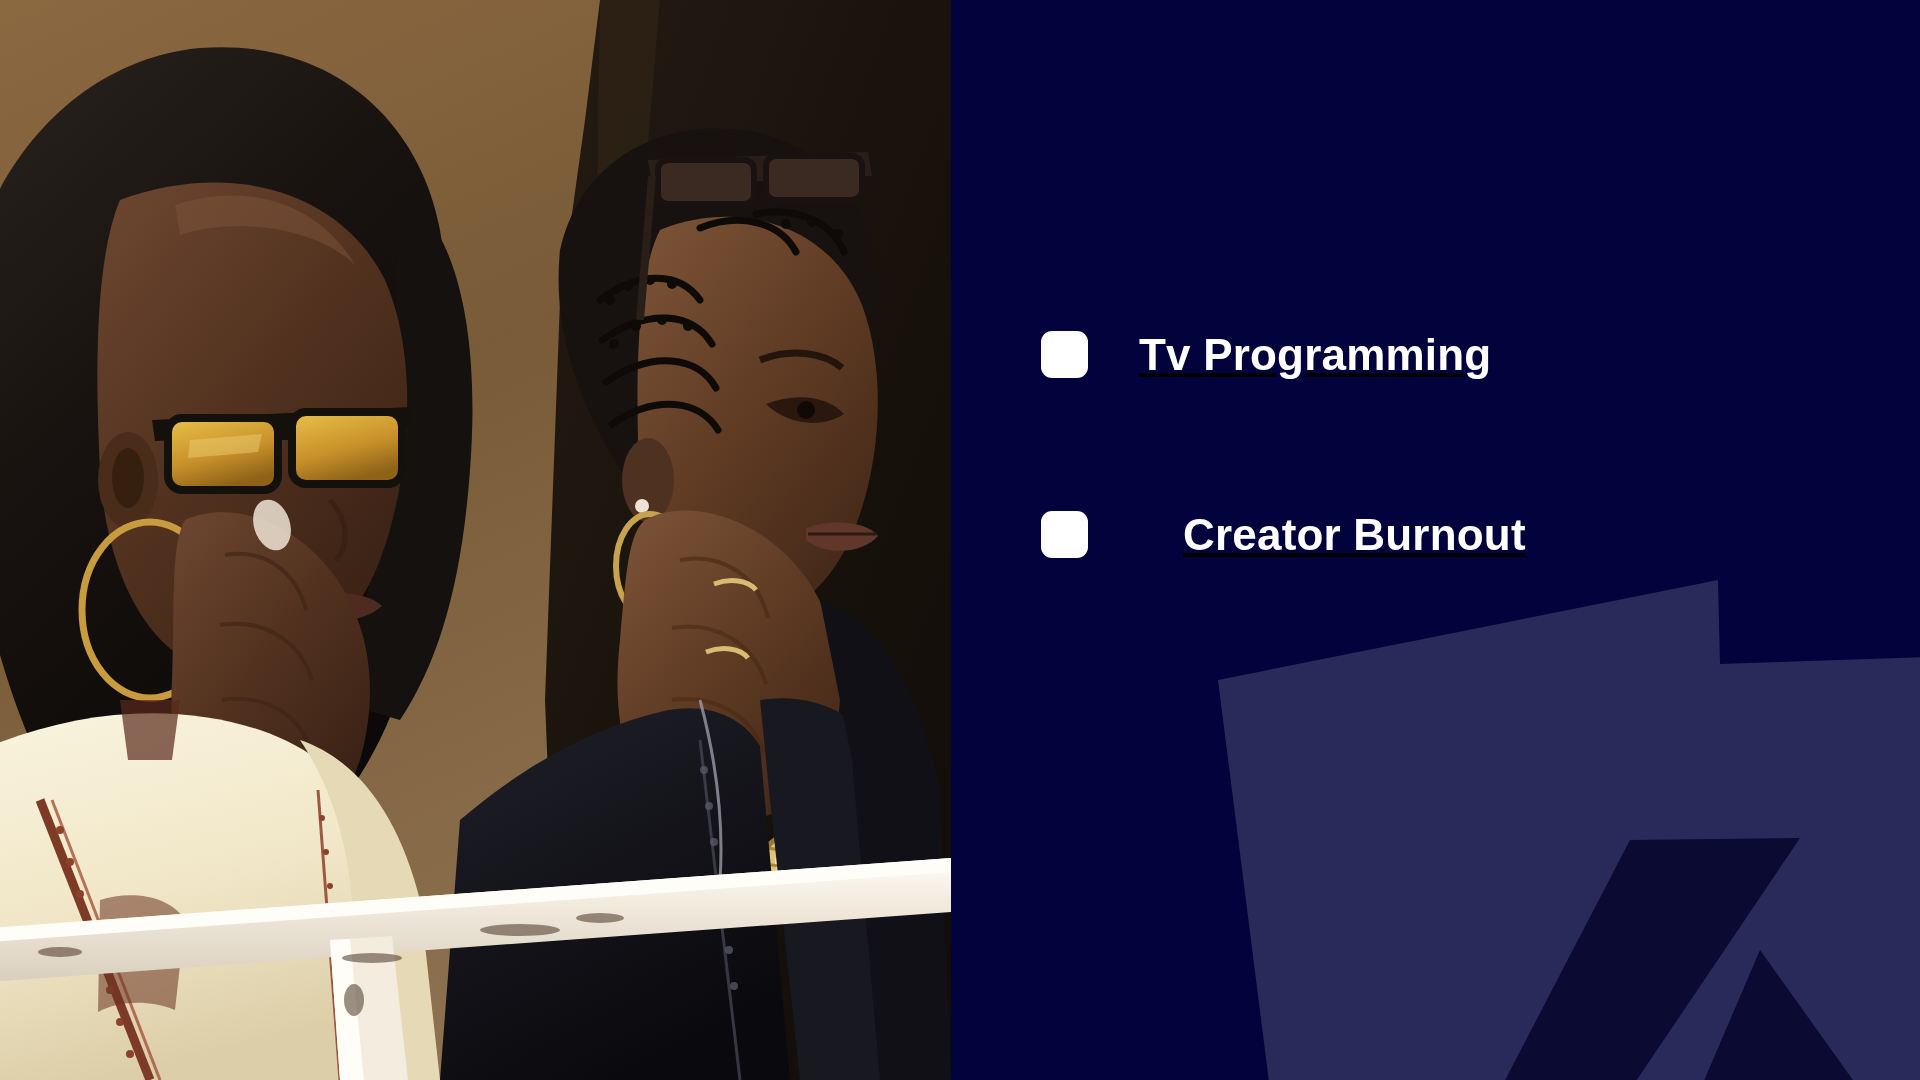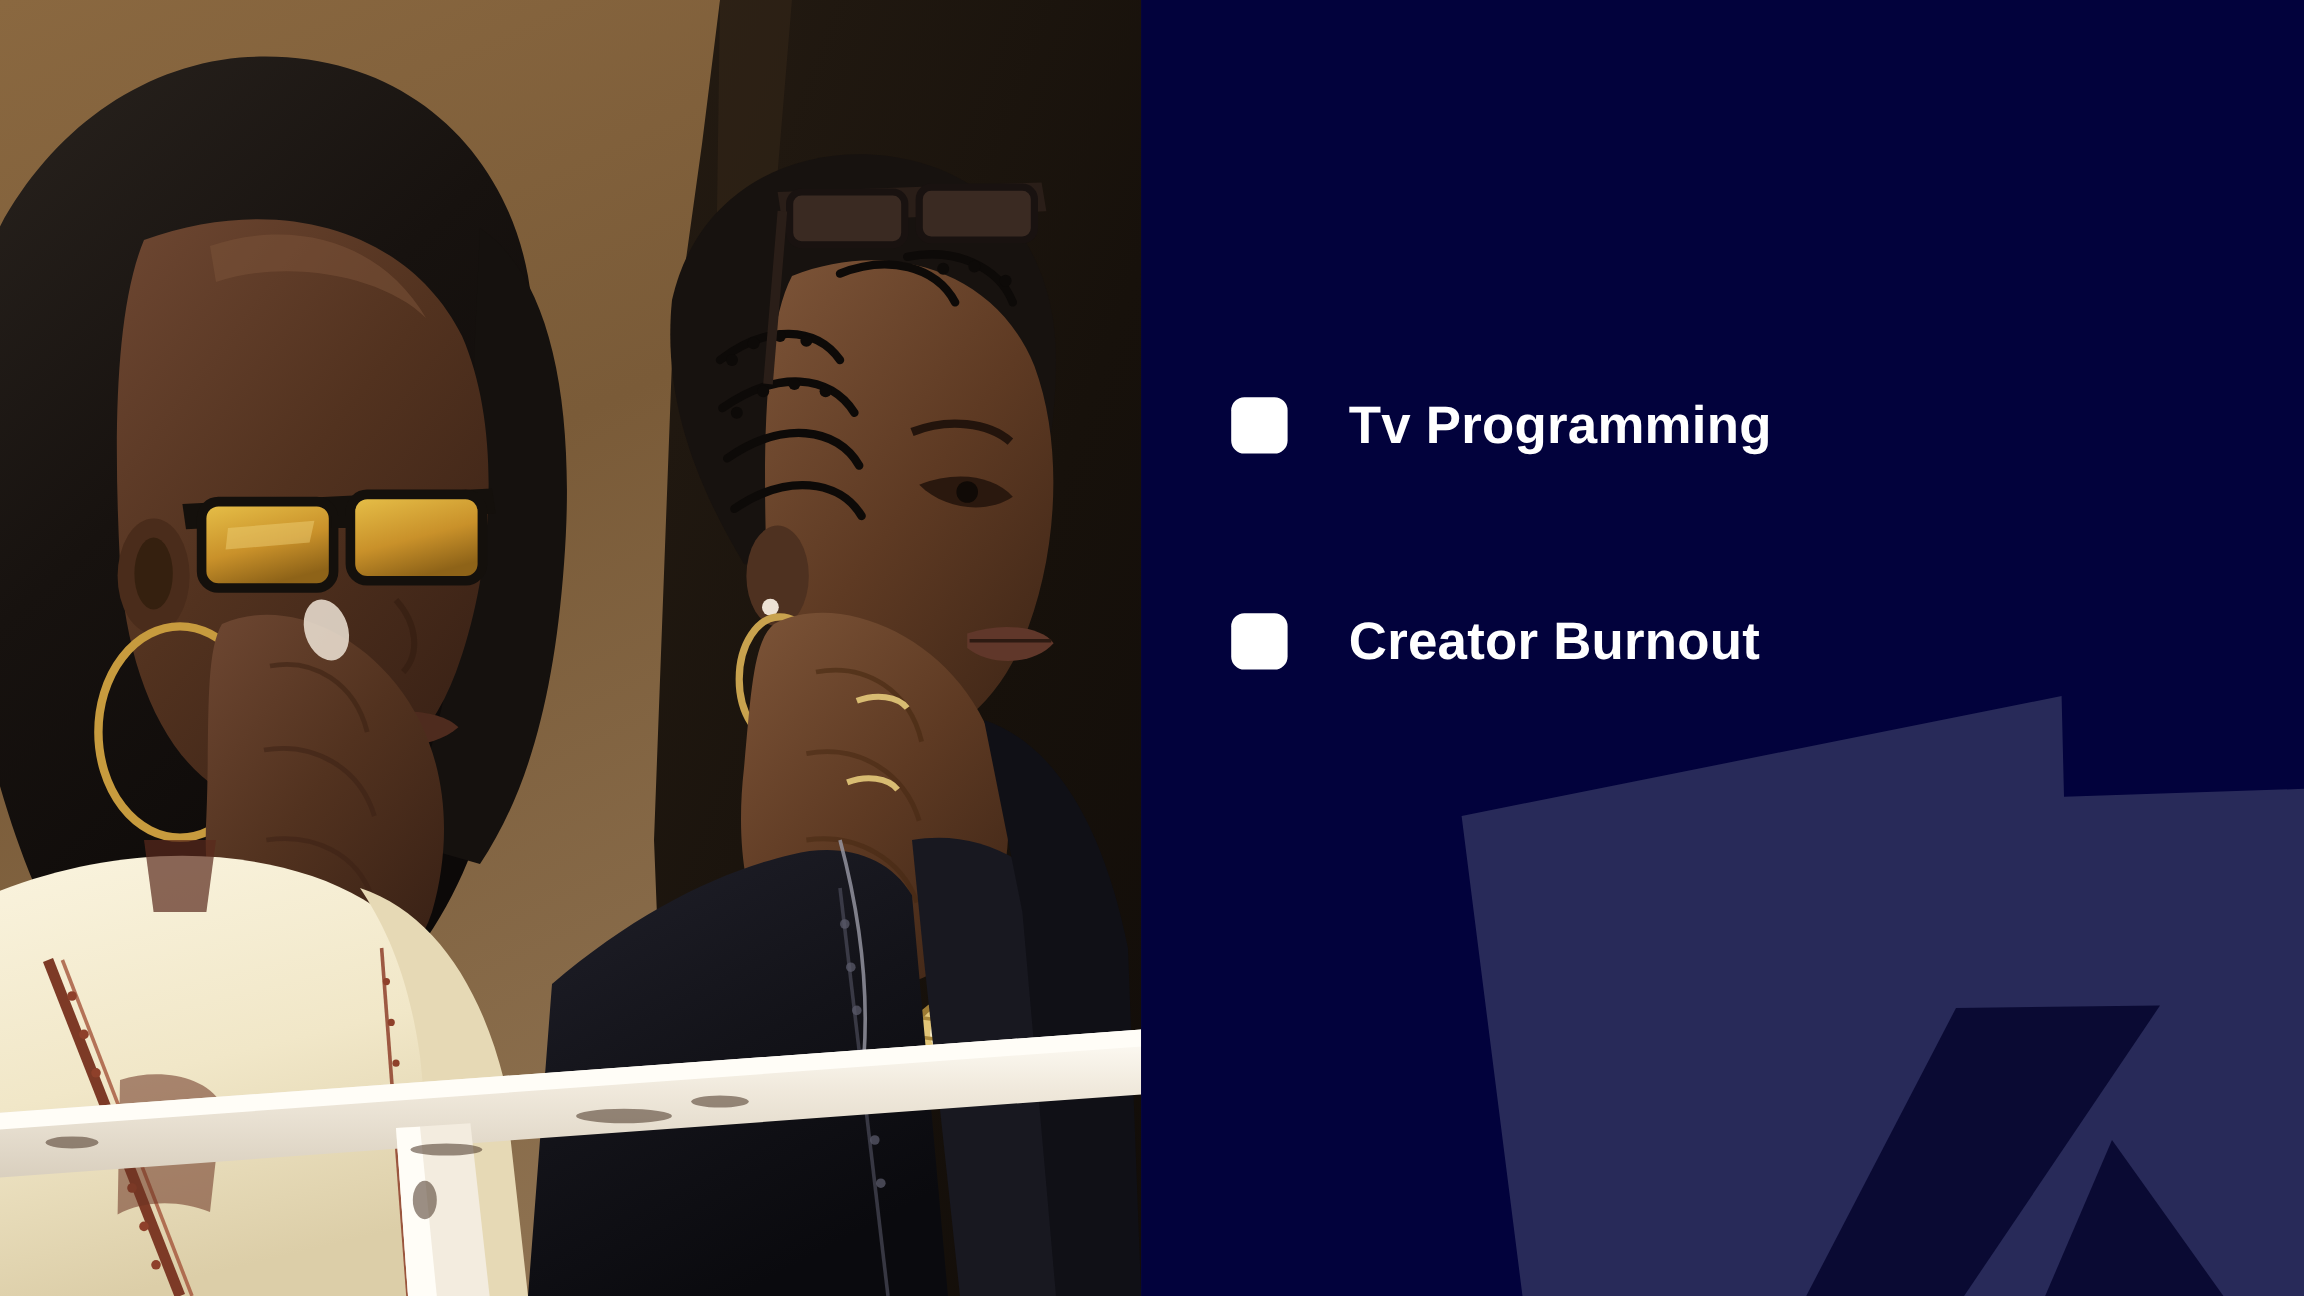--- a/index.html
+++ b/index.html
@@ -36,32 +36,33 @@
   }
   .watermark {
     position:absolute;
     right:-40px; bottom:-10px;
     width:760px; height:520px;
     pointer-events:none;
   }
 
   .bullet-list {
     position:absolute;
-    left:75px;
+    left:90px;
     top:331px;
     width:820px;
     z-index:3;
+    text-decoration:underline;
   }
   .bullet-row {
     display:flex;
     align-items:center;
     height:47px;
     margin-bottom:133px;
   }
-  .bullet-row:last-child { margin-bottom:0; }
+  .bullet-row:last-child { margin-bottom:0;gap:44px; }
   .bullet-box {
     flex:0 0 47px;
     width:47px; height:47px;
     background:#ffffff;
     border-radius:11px;
   }
   .bullet-label {
     margin-left:51px;
     color:#ffffff;
     font-size:44px;

